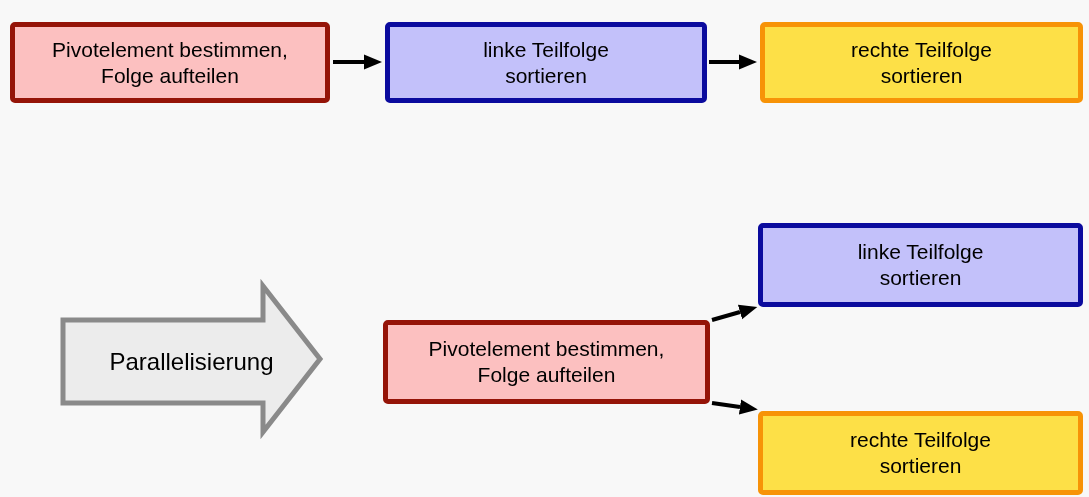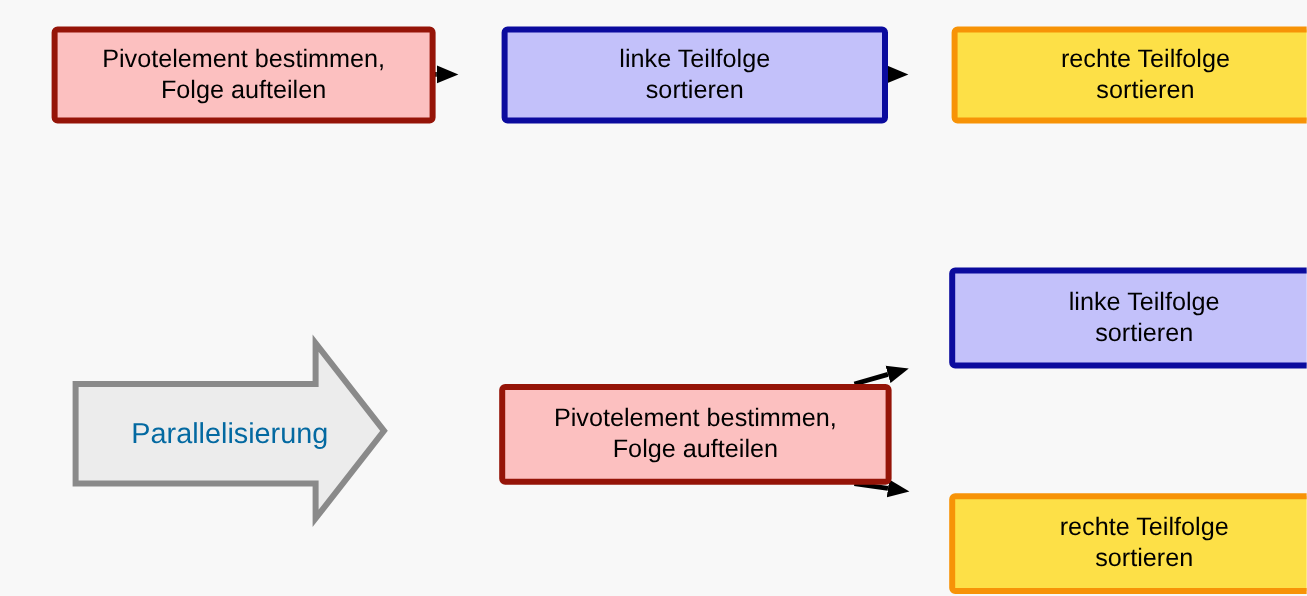--- a/index.html
+++ b/index.html
@@ -30,21 +30,20 @@
     border-radius: 5px;
     display: flex;
     flex-direction: column;
     align-items: center;
     justify-content: center;
     text-align: center;
     font-size: 21px;
     line-height: 26px;
     color: #000000;
     z-index: 2;
-    margin-left: 33px;
   }
   .box-red {
     background: #FCC0C0;
     border-color: #951408;
   }
   .box-blue {
     background: #C3C1FA;
     border-color: #0B0B9E;
   }
   .box-yellow {
@@ -70,21 +69,21 @@
   .big-arrow-label {
     position: absolute;
     left: 63px;
     top: 320px;
     width: 257px;
     height: 83px;
     display: flex;
     align-items: center;
     justify-content: center;
     font-size: 24px;
-    color: #0369a1;
+    color: #000000;
     z-index: 2;
   }
 </style>
 </head>
 <body>
 
 <div class="canvas">
 
   <svg class="connectors" viewBox="0 0 1089 497" xmlns="http://www.w3.org/2000/svg">
     <defs>

